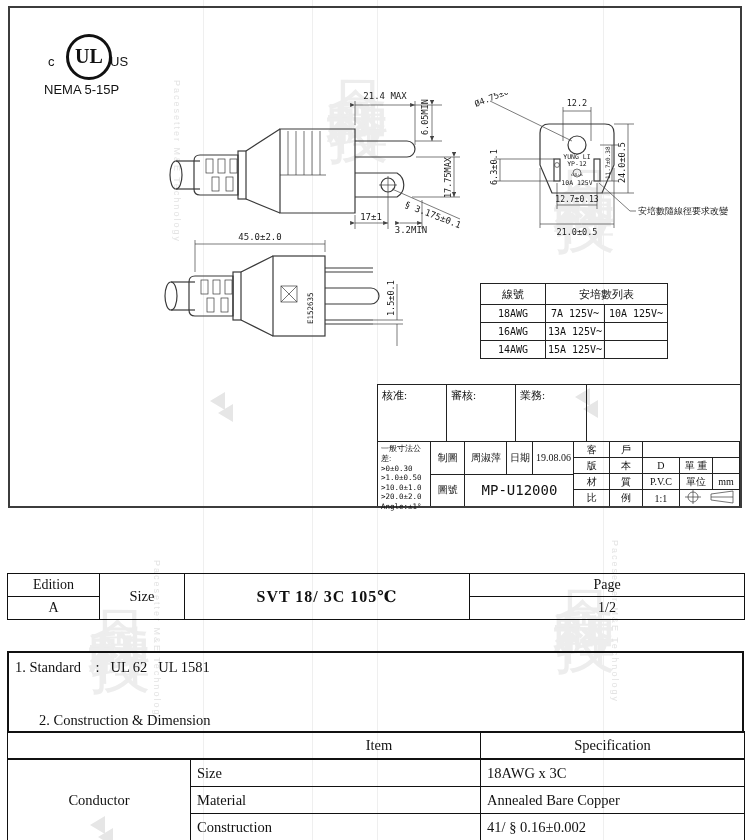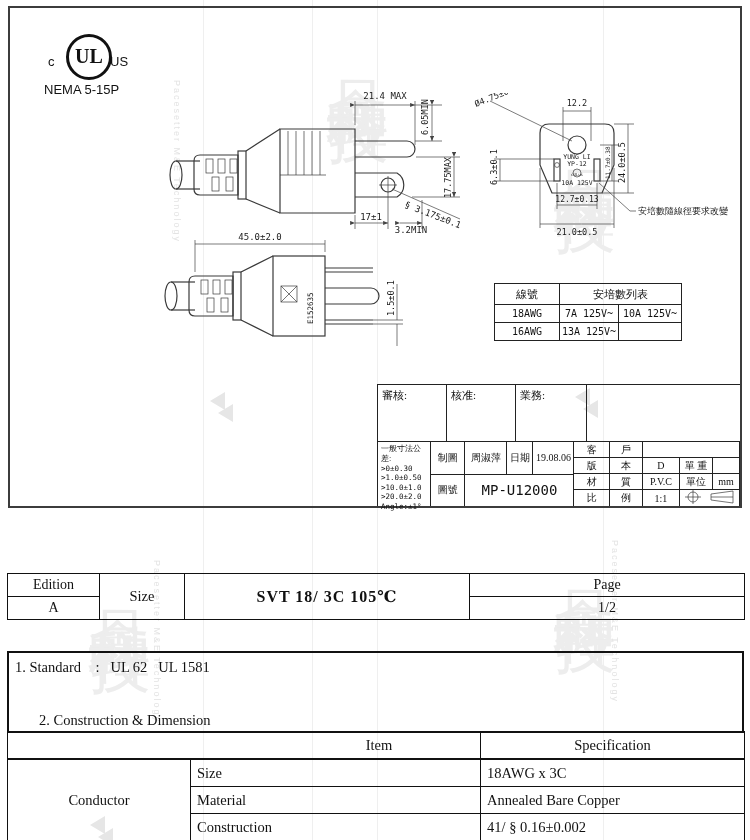--- a/index.html
+++ b/index.html
@@ -27,21 +27,21 @@
              font-size:20px;line-height:38px;}
   .ul-c{position:absolute;left:10px;top:28px;font-size:13px;font-family:"Liberation Sans",sans-serif;}
   .ul-us{position:absolute;left:72px;top:28px;font-size:13px;font-family:"Liberation Sans",sans-serif;}
   .nema{position:absolute;left:6px;top:56px;font-size:13px;font-family:"Liberation Sans",sans-serif;}
   
   svg text{font-family:"DejaVu Sans Mono",monospace;fill:#1a1a1a;}
   svg .ln{stroke:#3a3a3a;stroke-width:1.2;fill:none;}
   svg .tn{stroke:#3a3a3a;stroke-width:0.7;fill:none;}
   svg .dim{stroke:#444;stroke-width:0.7;fill:none;}
   
-  .awg{position:absolute;left:484px;top:275px;border-collapse:collapse;z-index:1;}
+  .awg{position:absolute;left:470px;top:275px;border-collapse:collapse;z-index:1;}
   .awg td{border:1px solid #222;text-align:center;padding:0;background:transparent;}
   .awg .hd{font-size:11px;height:20px;}
   .awg .c1{width:64px;} .awg .c2{width:58px;} .awg .c3{width:62px;}
   .awg .v{font-family:"DejaVu Sans Mono",monospace;font-size:10px;height:17px;}
   
   .tblock{position:absolute;right:0;bottom:0;width:362px;height:121px;border-left:1px solid #222;
           border-top:1px solid #222;font-size:10px;z-index:1;}
   .tb-rowA{display:flex;height:56px;border-bottom:1px solid #222;}
   .tb-rowA div{border-right:1px solid #222;padding:3px 0 0 4px;font-size:11px;}
   .tb-rowA div:last-child{border-right:none;flex:1;}
@@ -286,27 +286,32 @@
       <tr>
         <td class="v c1">18AWG</td>
         <td class="v c2">7A 125V~</td>
         <td class="v c3">10A 125V~</td>
       </tr>
       <tr>
         <td class="v c1">16AWG</td>
         <td class="v c2">13A 125V~</td>
         <td class="v c3"></td>
       </tr>
+      <tr>
+        <td class="v c1">14AWG</td>
+        <td class="v c2">15A 125V~</td>
+        <td class="v c3"></td>
+      </tr>
     </tbody>
       </table>
 
     <div class="tblock">
       <div class="tb-rowA">
+        <div style="width:64px">核准:</div>
         <div style="width:64px">審核:</div>
-        <div style="width:64px">核准:</div>
         <div style="width:66px">業務:</div>
         <div></div>
       </div>
       <div class="tb-rowB">
         <div class="tol">
           <div class="t">一般寸法公差:</div>
           <div>&gt;0±0.30</div>
           <div>&gt;1.0±0.50</div>
           <div>&gt;10.0±1.0</div>
           <div>&gt;20.0±2.0</div>

